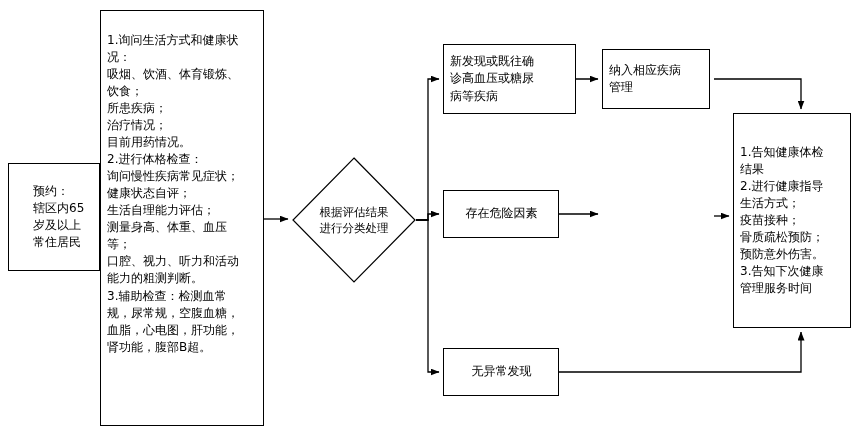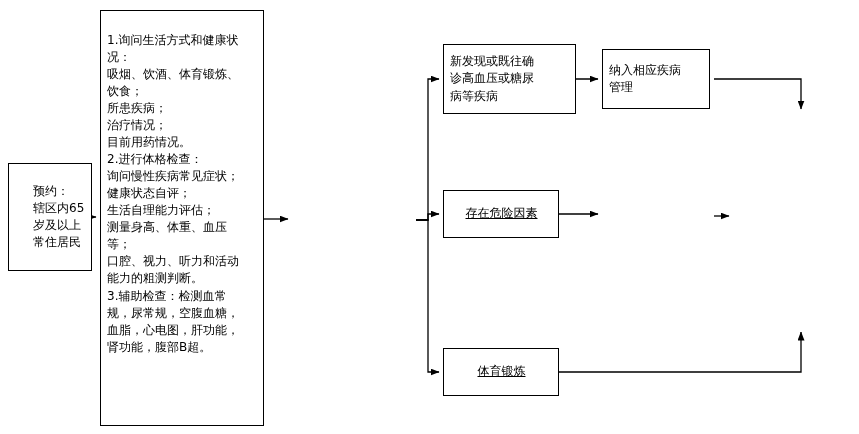--- a/index.html
+++ b/index.html
@@ -29,21 +29,20 @@
     overflow: hidden;
   }
   .box.pad {
     padding: 4px 5px 4px 6px;
   }
   .box.center {
     display: flex;
     align-items: center;
     justify-content: center;
     text-align: center;
-    text-decoration: underline;
   }
   .box.vcenter {
     display: flex;
     align-items: center;
     justify-content: flex-start;
     text-align: left;
   }
   .diamond-wrap {
     position: absolute;
   }
@@ -124,21 +123,21 @@
 
     <g>
       <line x1="714" y1="216" x2="729" y2="216" stroke="#000000" stroke-width="1.3" marker-end="url(#arrowhead)"></line>
     </g>
 
     <g>
       <polyline points="559,372 801,372 801,332" fill="none" stroke="#000000" stroke-width="1.3" marker-end="url(#arrowhead)"></polyline>
     </g>
   </svg>
 
-  <div class="box pad vcenter" style="left:8px; top:163px; width:84px; height:108px;padding-left:24px;">
+  <div class="box pad vcenter" style="left:8px; top:163px; width:92px; height:108px;padding-left:24px;">
     <span>预约：
 辖区内65
 岁及以上
 常住居民</span>
   </div>
 
   <div class="box pad" style="left:100px; top:10px; width:164px; height:416px;">
     <span>1.询问生活方式和健康状
 况：
 吸烟、饮酒、体育锻炼、
@@ -153,35 +152,53 @@
 测量身高、体重、血压
 等；
 口腔、视力、听力和活动
 能力的粗测判断。
 3.辅助检查：检测血常
 规，尿常规，空腹血糖，
 血脂，心电图，肝功能，
 肾功能，腹部B超。</span>
   </div>
 
+  <div class="diamond-wrap" style="left:292px; top:157px; width:124px; height:126px;">
+    <svg class="diamond-shape" viewBox="0 0 124 126">
+      <polygon points="62,1 123,63 62,125 1,63" fill="#ffffff" stroke="#000000" stroke-width="1.2"></polygon>
+    </svg>
+    <div class="diamond-text">根据评估结果
+进行分类处理</div>
+  </div>
 
   <div class="box pad vcenter" style="left:443px; top:44px; width:133px; height:70px;">
     <span>新发现或既往确
 诊高血压或糖尿
 病等疾病</span>
   </div>
 
   <div class="box pad vcenter" style="left:602px; top:49px; width:108px; height:60px;">
     <span>纳入相应疾病
 管理</span>
   </div>
 
   <div class="box pad center" style="left:443px; top:190px; width:116px; height:48px;">
     <span>存在危险因素</span>
   </div>
 
 
   <div class="box pad center" style="left:443px; top:348px; width:116px; height:48px;">
-    <span>体育锻炼</span>
-  </div>
-
+    <span>无异常发现</span>
+  </div>
+
+  <div class="box pad vcenter" style="left:733px; top:113px; width:118px; height:215px;">
+    <span>1.告知健康体检
+结果
+2.进行健康指导
+生活方式；
+疫苗接种；
+骨质疏松预防；
+预防意外伤害。
+3.告知下次健康
+管理服务时间</span>
+  </div>
 
 </div>
 
 </body></html>

